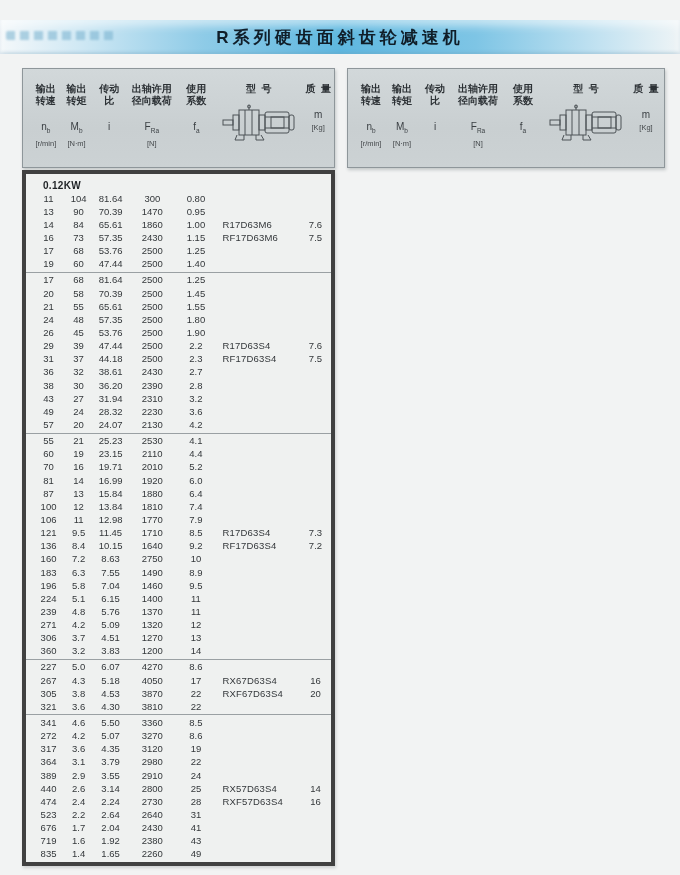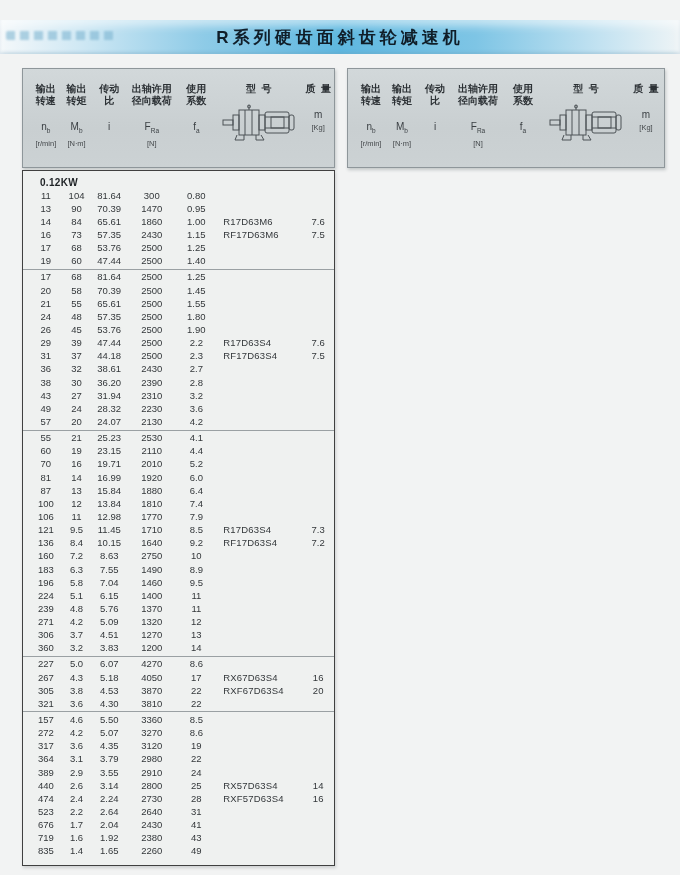--- a/index.html
+++ b/index.html
@@ -29,21 +29,21 @@
   .panel{position:absolute;top:68px;}
   .panel-left{left:22px;width:313px;}
   .panel-right{left:347px;width:318px;}
   .header-box{
     height:100px;border:1px solid #8e969a;background:#cdd3d5;
     background:linear-gradient(180deg,#d2d8da 0%,#c9cfd1 60%,#ccd2d4 100%);
     box-shadow:1px 2px 3px rgba(60,70,75,.25);
     display:flex;align-items:stretch;padding:14px 0 0 8px;box-sizing:border-box;
   }
   .data-box{
-    margin-top:2px;height:696px;border:1px solid #404040;background:#eff1f0;
+    margin-top:2px;height:696px;border:4px solid #404040;background:#eff1f0;
     box-shadow:1px 2px 3px rgba(60,70,75,.2);
     box-sizing:border-box;padding-top:4px;
   }
   
   .hcol{display:flex;flex-direction:column;align-items:center;}
   .hname{font-size:10px;font-weight:bold;color:#2c3135;line-height:12px;white-space:pre;text-align:center;}
   .hsym{margin-top:14px;font-size:10px;color:#3a3f43;line-height:11px;}
   .hsym sub{font-size:6.5px;}
   .hunit{font-size:7.5px;color:#45494c;margin-top:3px;line-height:9px;white-space:pre;}
   .hicon{margin-top:8px;}
@@ -489,21 +489,21 @@
           <div class="cell c2">3.6</div>
           <div class="cell c3">4.30</div>
           <div class="cell c4">3810</div>
           <div class="cell c5">22</div>
           <div class="cell c6 model"></div>
           <div class="cell c7"></div>
         </div>
       </div>
       <div class="group">
         <div class="row">
-          <div class="cell c1">157</div>
+          <div class="cell c1">341</div>
           <div class="cell c2">4.6</div>
           <div class="cell c3">5.50</div>
           <div class="cell c4">3360</div>
           <div class="cell c5">8.5</div>
           <div class="cell c6 model"></div>
           <div class="cell c7"></div>
         </div>
         <div class="row">
           <div class="cell c1">272</div>
           <div class="cell c2">4.2</div>

